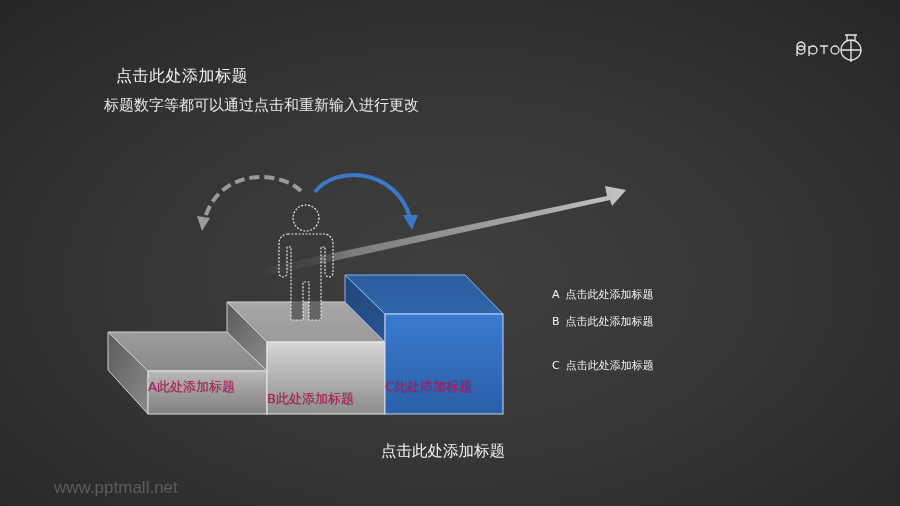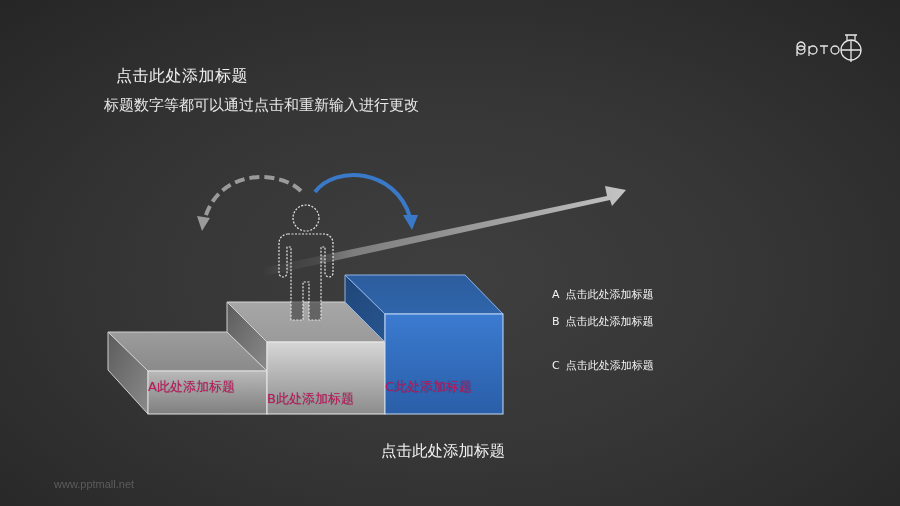--- a/index.html
+++ b/index.html
@@ -13,21 +13,21 @@
   .title {
     left: 116px; top: 66px; font-size: 16px; color: #f2f2f2; letter-spacing: 0.5px;
   }
   .subtitle {
     left: 104px; top: 96px; font-size: 15px; color: #e8e8e8;
   }
   .logo { left: 795px; top: 28px; width: 76px; height: 36px; }
   .legend { left: 552px; font-size: 11px; color: #f3f3f3; white-space: nowrap; }
   .legend .letter { margin-right: 6px; }
   .caption { left: 381px; top: 441px; font-size: 15.5px; color: #f3f3f3; }
-  .watermark { left: 54px; top: 478px; font-size: 11px; color: #5c5c5c; font-family: "Liberation Sans", sans-serif; }
+  .watermark { left: 54px; top: 478px; font-size: 17px; color: #5c5c5c; font-family: "Liberation Sans", sans-serif; }
   .step-label {
     position: absolute; font-size: 13px; color: #be185d; text-align: left;
     white-space: nowrap; text-shadow: 0 0 1px rgba(0,0,0,0.3);
   }
   svg.diagram { position: absolute; left: 0; top: 0; }
 </style>
 </head>
 <body>
 
 <div class="abs title">点击此处添加标题</div>

